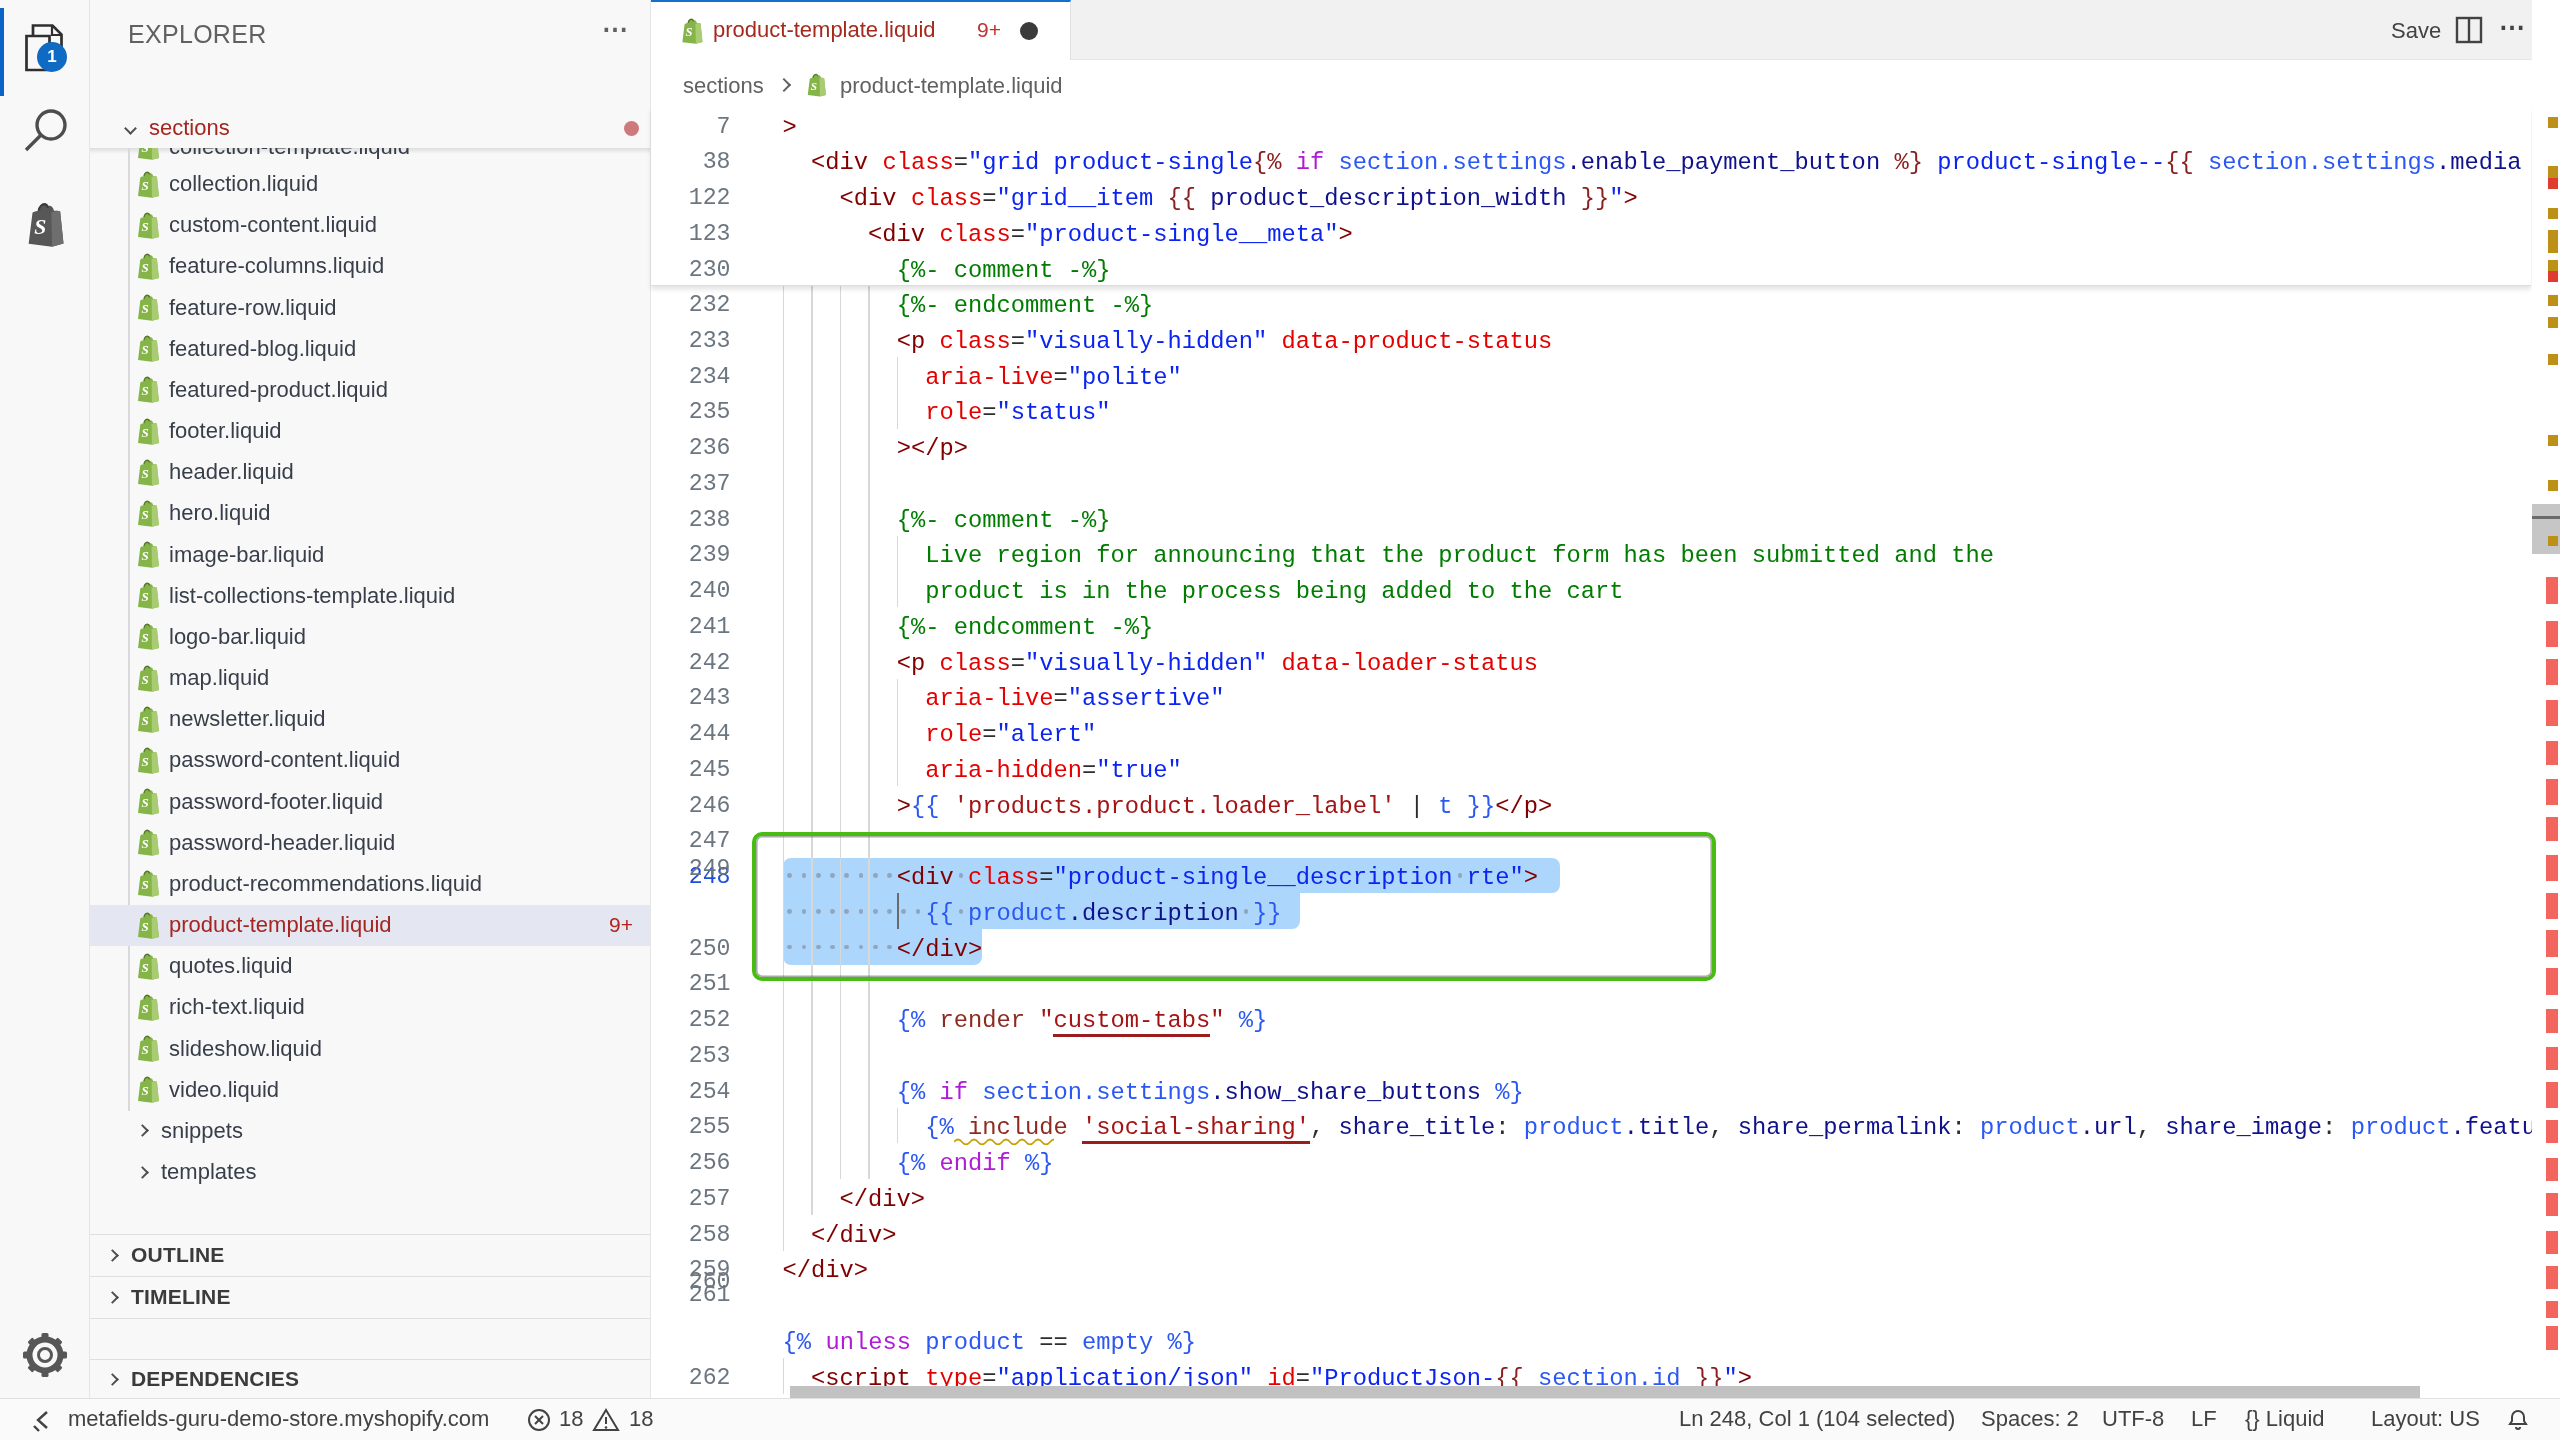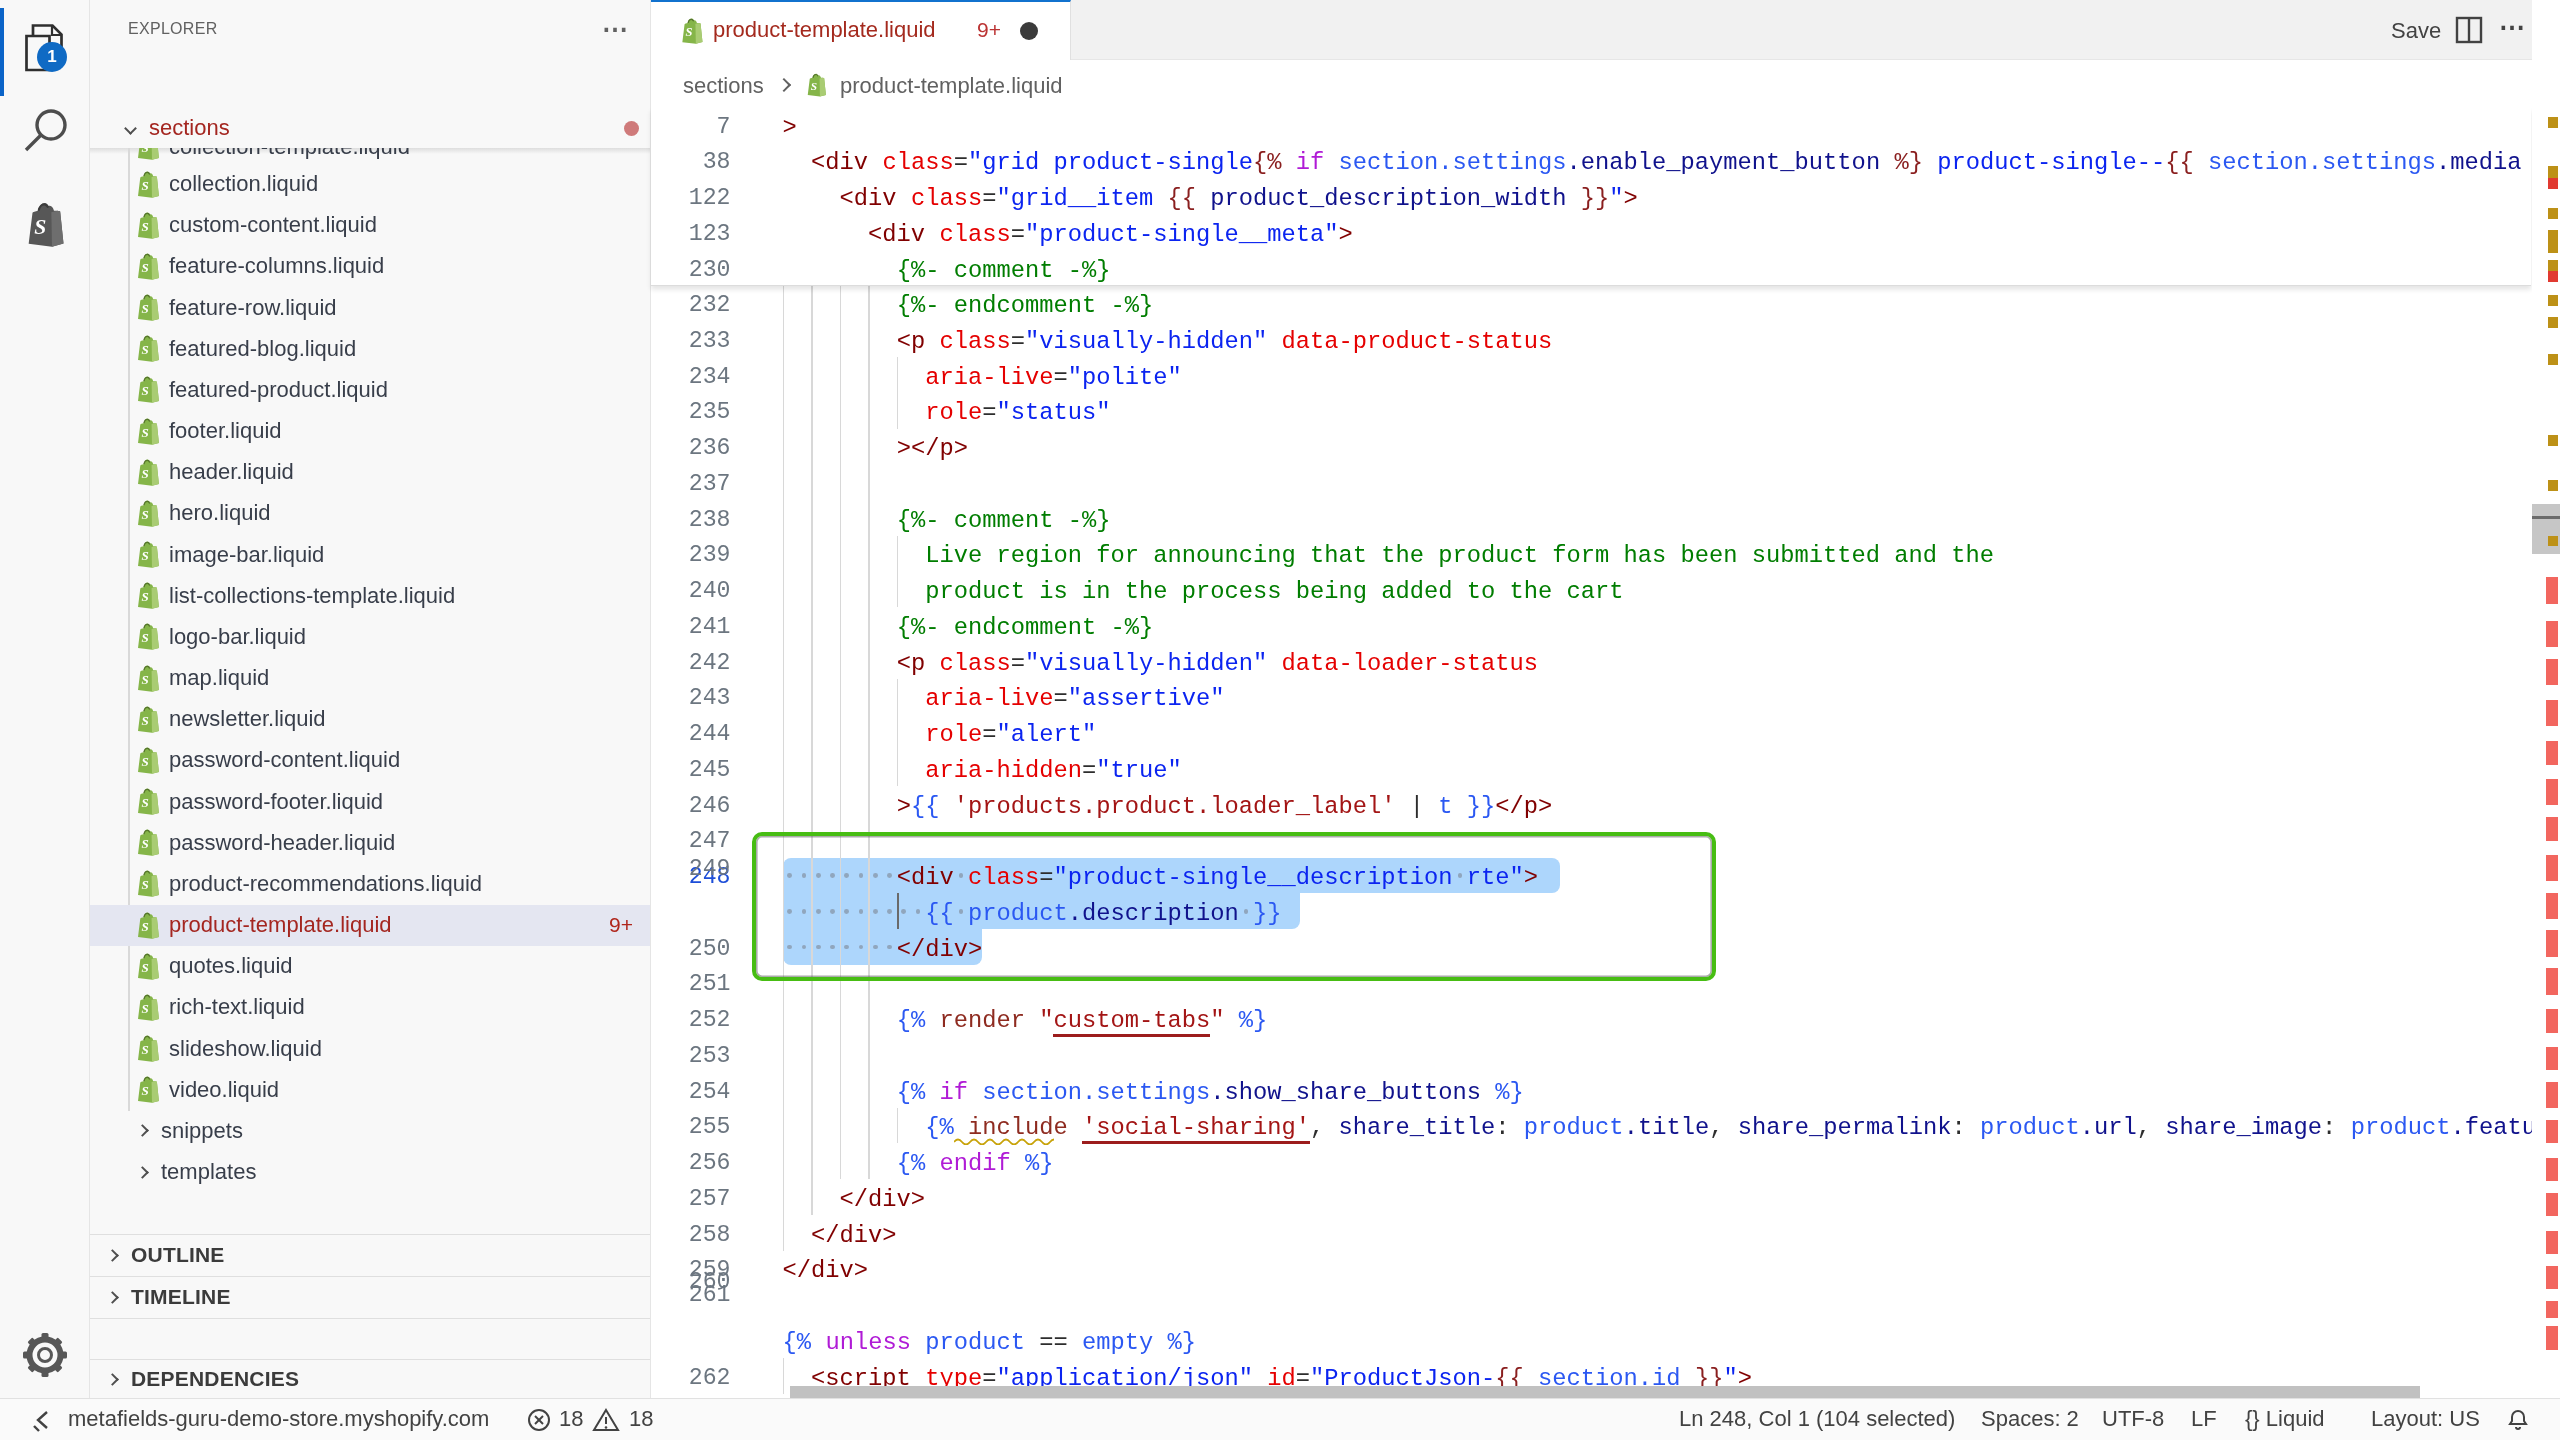--- a/index.html
+++ b/index.html
@@ -63,21 +63,21 @@
           <rect x="2.5" y="20.5" width="8" height="7" rx="1.5"></rect>
           <rect x="37.5" y="20.5" width="8" height="7" rx="1.5"></rect>
         </g>
     </g>
     <circle cx="24" cy="24" r="15.5" fill="none" stroke="#575757" stroke-width="6"></circle>
     <circle cx="24" cy="24" r="6.5" fill="none" stroke="#575757" stroke-width="3"></circle>
   </svg>
 </div>
 
 <div id="sbar">
-  <div style="position:absolute;left:38px;top:20px;font-size:16px;color:#616161;letter-spacing:.3px">EXPLORER</div>
+  <div style="position:absolute;left:38px;top:20px;font-size:25px;color:#616161;letter-spacing:.3px">EXPLORER</div>
   <div style="position:absolute;left:512px;top:14px;font-size:26px;color:#616161;letter-spacing:2px;font-weight:bold">⋯</div>
   <div style="position:absolute;left:36px;top:106px;display:flex;align-items:center;height:44px;width:520px">
     <span class="chev-d"></span>
       <span style="margin-left:14px;font-size:22px;color:#a42620">sections</span>
     <span style="margin-left:auto;margin-right:7px;width:15px;height:15px;border-radius:50%;background:#cf7a7a"></span>
   </div>
   <div style="position:absolute;left:0;top:148px;width:560px;height:1084px;overflow:hidden">
     <div style="position:absolute;left:0;top:0;width:560px;height:6px;background:linear-gradient(#ddd,rgba(255,255,255,0))"></div>
     <div style="position:absolute;left:38px;top:0;width:1.5px;height:963px;background:#d9d9d9"></div>
     <div style="position:relative;top:-148px">

